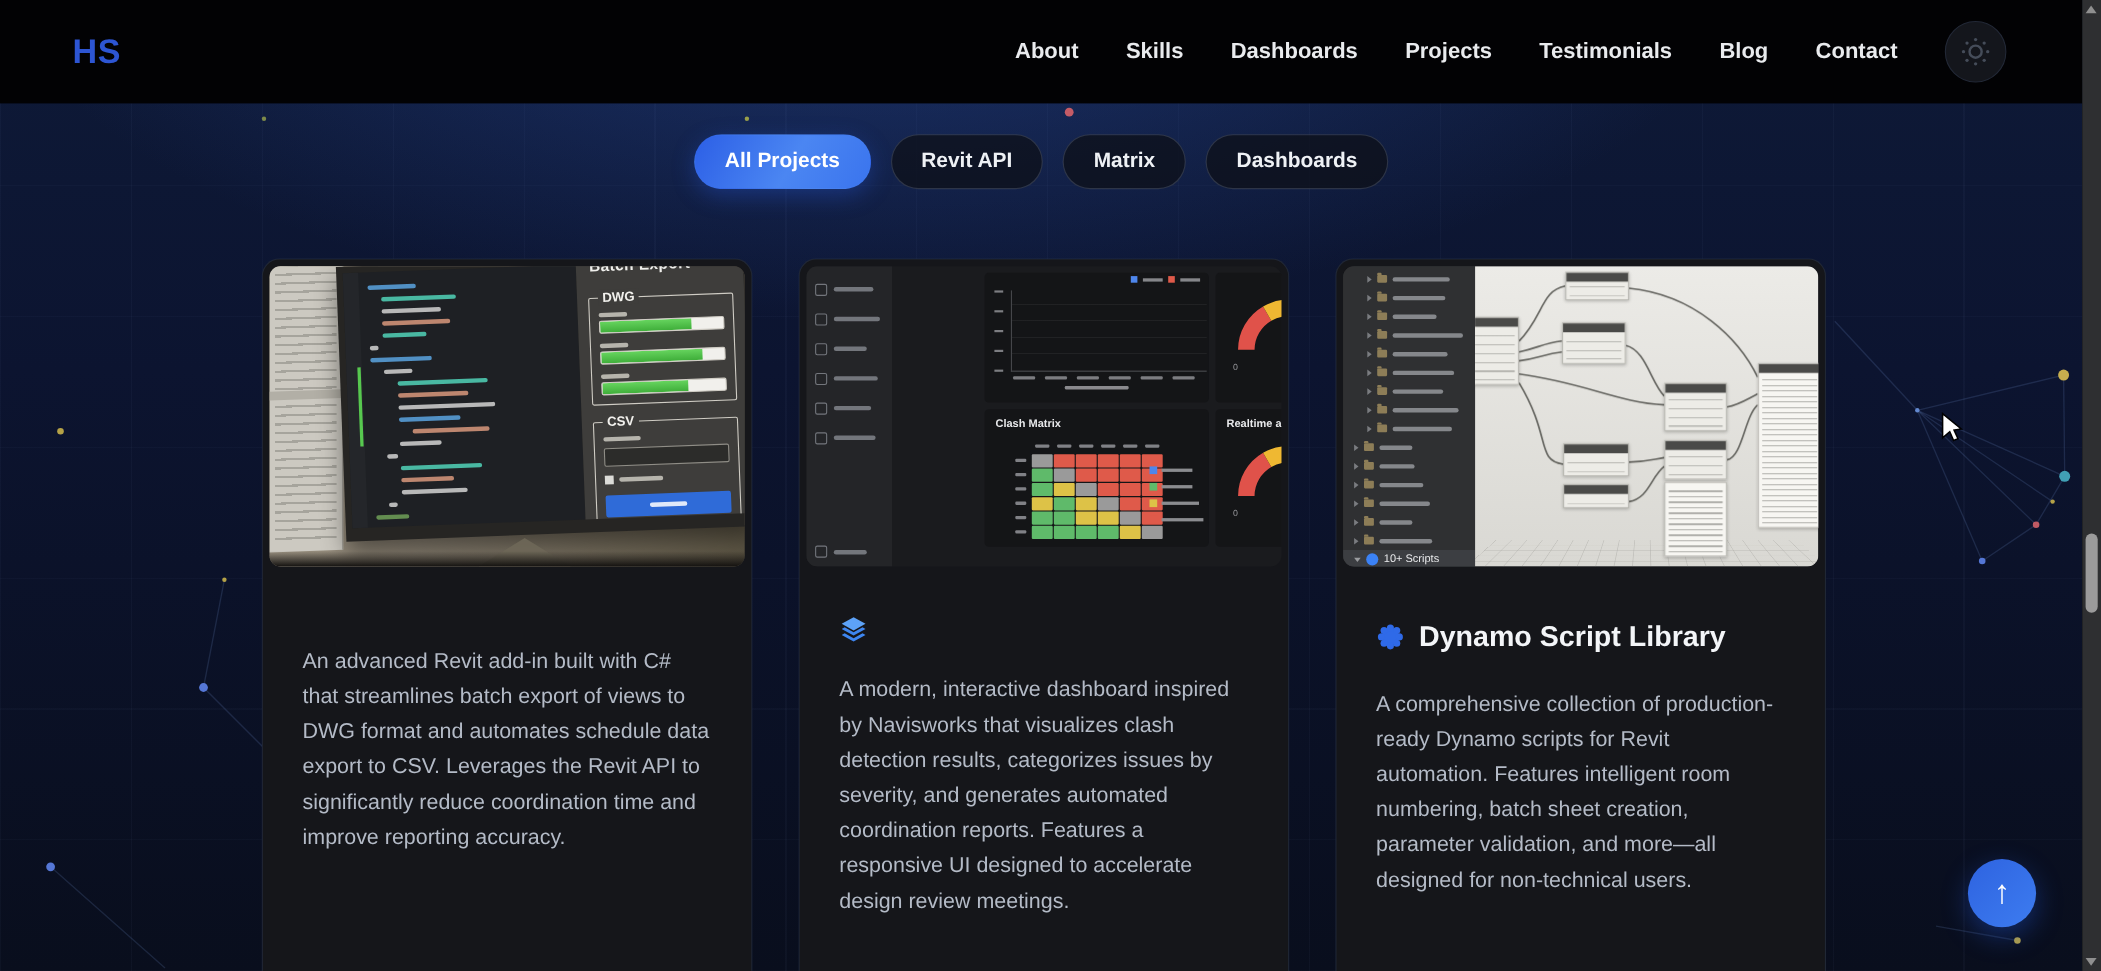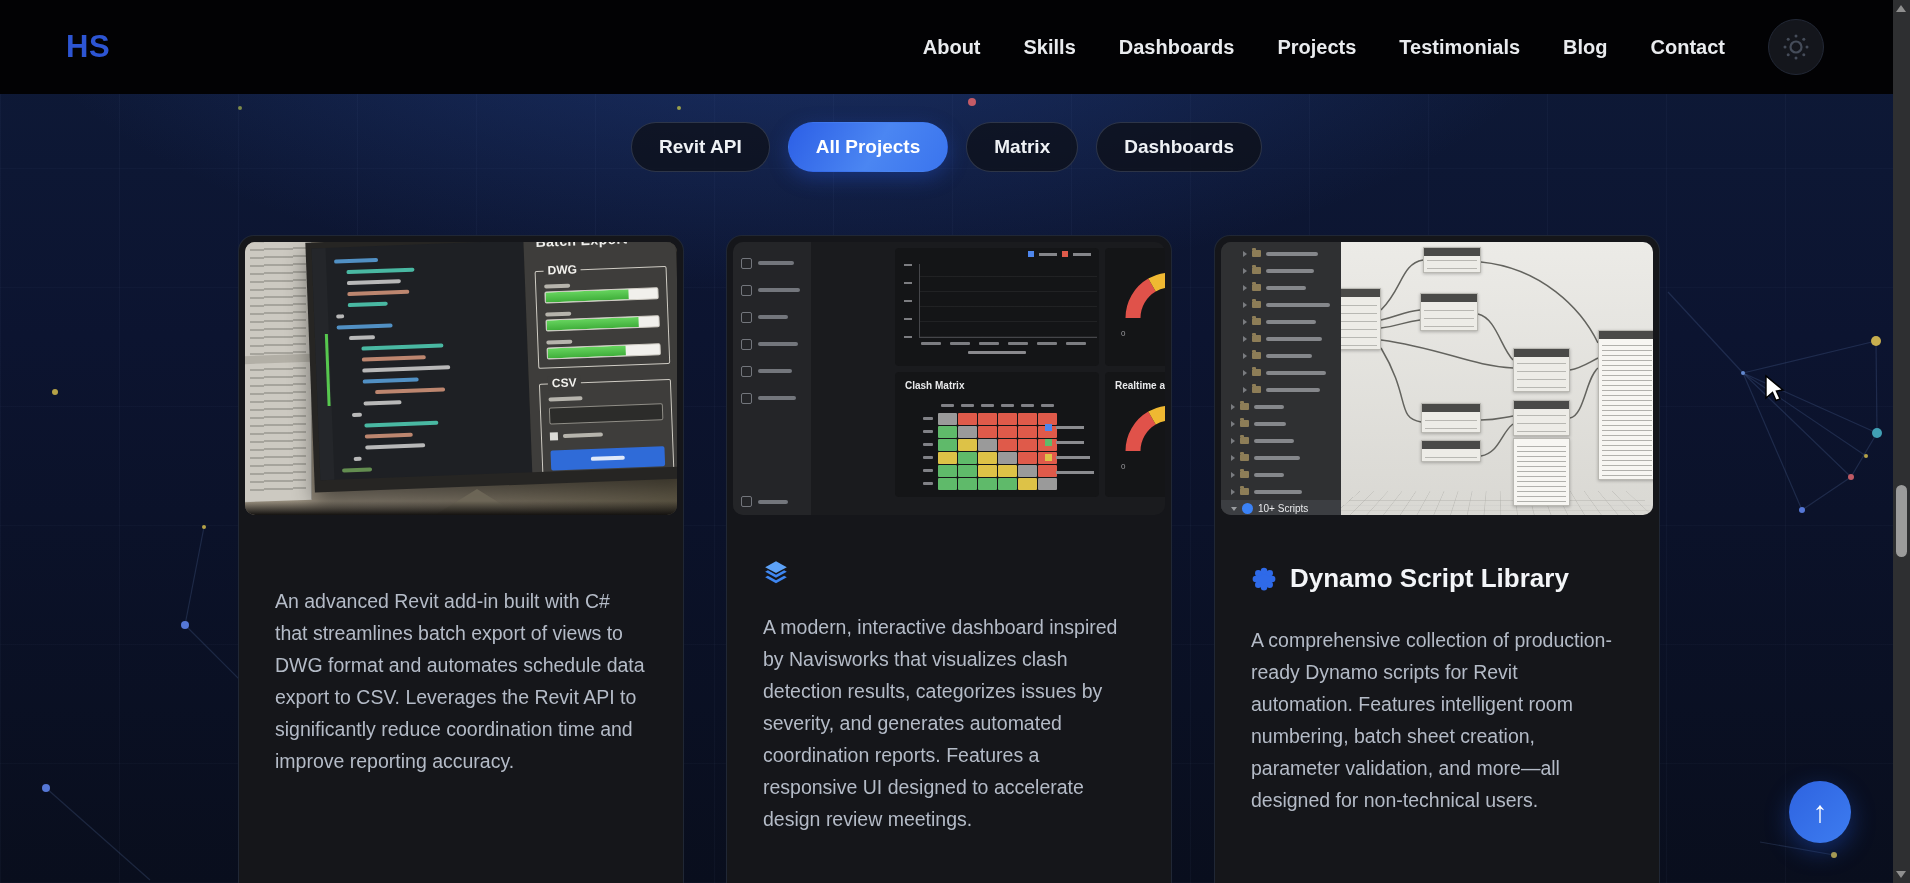--- a/index.html
+++ b/index.html
@@ -192,22 +192,22 @@
               <circle cx="21.8" cy="6.2" r="1.5"></circle>
             <circle cx="6.2" cy="21.8" r="1.5"></circle>
               <circle cx="21.8" cy="21.8" r="1.5"></circle>
           </g>
         </svg>
       </button>
     </nav>
   </header>
 
   <div class="filters">
+    <button class="pill active">All Projects</button>
     <button class="pill">Revit API</button>
-    <button class="pill active">All Projects</button>
     <button class="pill">Matrix</button>
     <button class="pill">Dashboards</button>
   </div>
 
   <main class="cards">
 
     <article class="card">
       <div class="thumb preview1">
         <div class="p1-revit"></div>
         <div class="p1-mon">

